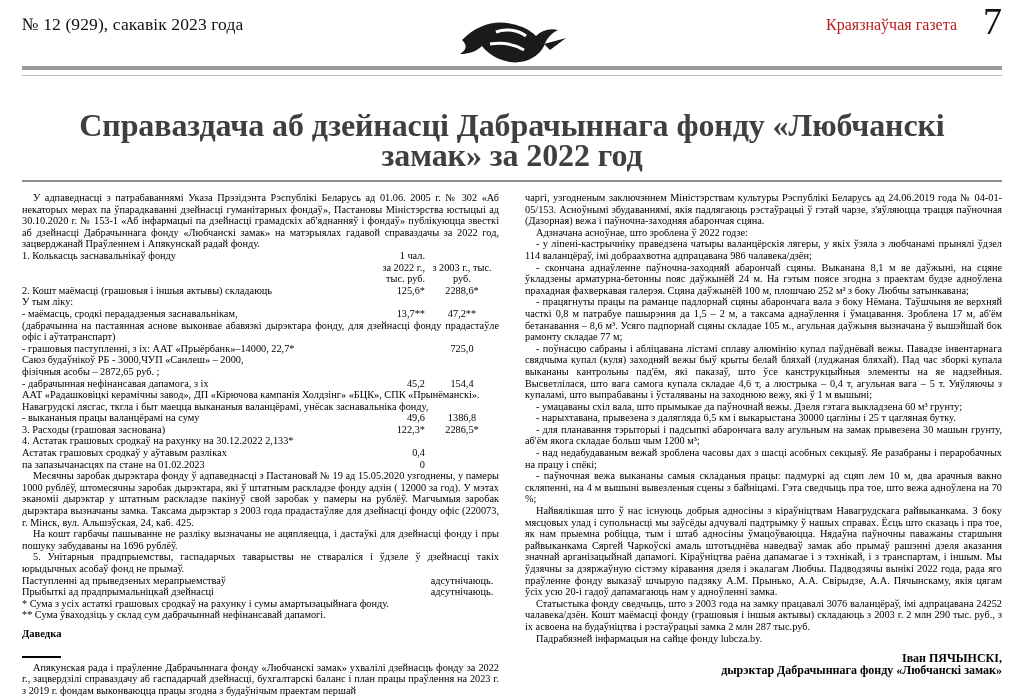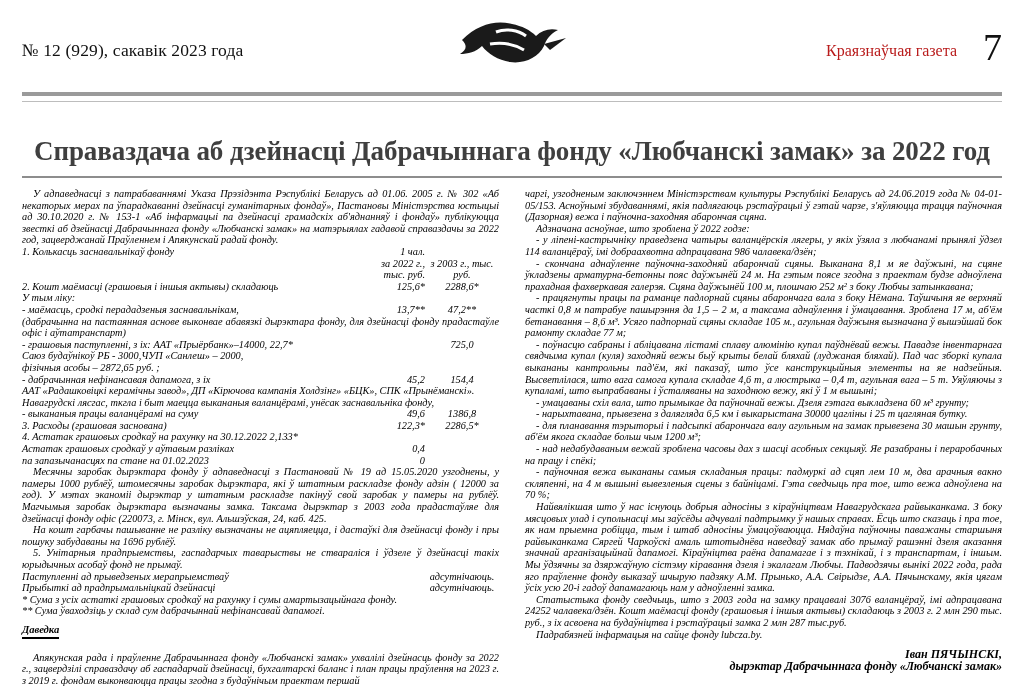--- a/index.html
+++ b/index.html
@@ -21,21 +21,20 @@
     height: 699px;
     box-sizing: border-box;
     padding: 0 22px;
   }
 
   
   .masthead {
     display: flex;
     align-items: flex-start;
     justify-content: space-between;
-    padding-top: 26px;
     height: 62px;
   }
   .issue-line {
     font-family: "Liberation Serif", serif;
     font-size: 17.5px;
     letter-spacing: .1px;
     color: #111;
     padding-top: 14px;
     white-space: nowrap;
   }
@@ -90,39 +89,38 @@
   }
 
   
   .headline-wrap {
     margin-top: 26px;
     position: relative;
   }
   .headline {
     font-family: "Liberation Serif", serif;
     font-weight: bold;
-    font-size: 27px;
+    font-size: 32px;
     text-align: center;
     color: #3f3f3f;
     letter-spacing: -0.1px;
     padding: 0 4px;
     line-height: 30px;
   }
   .headline-rule {
     margin-top: 10px;
     height: 2px;
     background: #8d8d8d;
   }
 
   
   .columns {
     display: flex;
     gap: 26px;
     margin-top: 10px;
-    font-style: italic;
   }
   .col {
     width: 479px;
     font-size: 10.3px;
     line-height: 11.6px;
     text-align: justify;
     font-family: "Liberation Serif", serif;
   }
   .col p {
     margin: 0;
@@ -147,22 +145,22 @@
     flex: 0 0 74px;
     text-align: center;
   }
   .thead .lbl { text-align: right; }
   .thead .v1, .thead .v2 { }
   .dovedka {
     display: inline-block;
     font-weight: bold;
     font-size: 10.6px;
     border-bottom: 2px solid #000;
-    padding-bottom: 1px;
-    margin: 7px 0 13px 0;
+    padding-bottom: 16px;
+    margin: 7px 0 4px 0;
   }
 
   .sign {
     margin-top: 8px;
     text-align: right;
     font-weight: bold;
     font-size: 12px;
     line-height: 12px;
   }
   .sign .role { font-weight: bold; }

